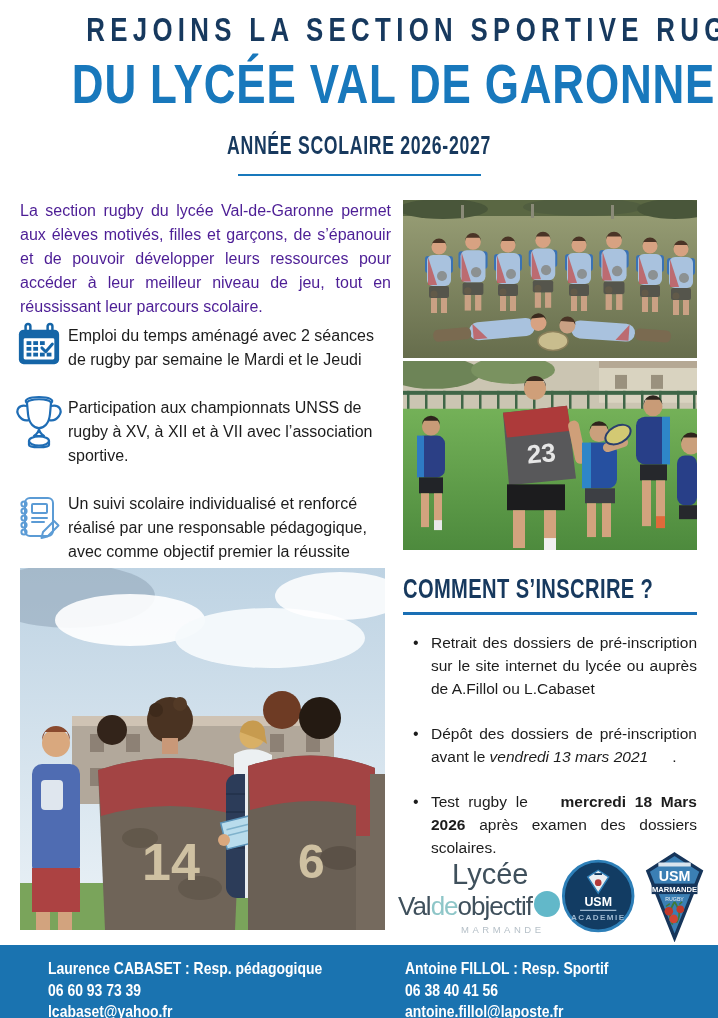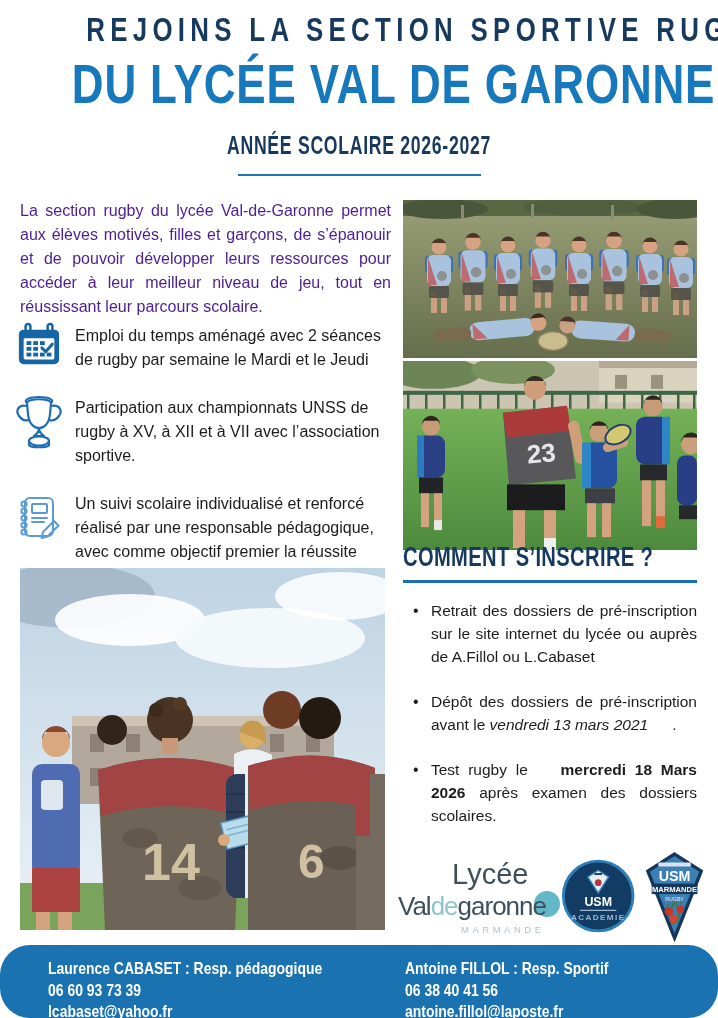--- a/index.html
+++ b/index.html
@@ -15,33 +15,33 @@
          white-space:nowrap; transform:scaleX(.8); }
   .hl3 { position:absolute; top:130px; left:0; width:718px; text-align:center;
          font-size:26px; font-weight:700; color:#17395e; letter-spacing:1px;
          white-space:nowrap; transform:scaleX(.68); }
   .hdivider { position:absolute; top:174px; left:238px; width:243px; height:2px; background:#1878bc; }
 
   
   .intro { position:absolute; left:20px; top:199px; width:371px;
            font-size:16px; line-height:24px; color:#4c1d95; text-align:justify; }
   .features { position:absolute; left:12px; top:322px; width:380px; }
-  .feature { display:flex; align-items:flex-start; gap:9px; }
+  .feature { display:flex; align-items:flex-start; gap:2px; }
   .feature + .feature { margin-top:22px; }
   .ficon { flex:0 0 54px; display:flex; justify-content:center; }
   .ftext { font-size:16px; line-height:24px; color:#1c1c1c; padding-top:2px; }
 
   
   .photo { position:absolute; display:block; }
   .photo1 { left:403px; top:200px; width:294px; height:158px; }
   .photo2 { left:403px; top:361px; width:294px; height:189px; }
   .photo3 { left:20px;  top:568px; width:365px; height:362px; }
 
   
-  .inscription { position:absolute; left:403px; top:541px; width:294px; }
+  .inscription { position:absolute; left:403px; top:573px; width:294px; }
   .ins-title { font-size:28px; font-weight:700; color:#17395e; letter-spacing:.5px;
                white-space:nowrap; transform:scaleX(.72); transform-origin:left; }
   .ins-underline { margin-top:7px; width:294px; height:3px; background:#1a6fb5; }
   .ins-list { margin-top:16px; list-style:none; }
   .ins-list li { position:relative; padding-left:28px; font-size:15.5px; line-height:23px;
                  color:#1c1c1c; text-align:justify; margin-bottom:22px; }
   .ins-list li::before { content:"•"; position:absolute; left:10px; top:0; font-size:16px; color:#1c1c1c; }
   .ital { font-style:italic; }
   .bold { font-weight:700;margin-left:24px; }
 
@@ -54,21 +54,21 @@
   .lycee-l2 .val { color:#3f505c; }
   .lycee-l2 .de  { color:#8ec6c8; }
   .lycee-l2 .gar { color:#3f505c; position:relative; }
   .gcircle { position:absolute; width:26px; height:26px; border-radius:50%;
              background:#62b8c9; left:136px; top:33px; z-index:0; }
   .lycee-city { font-size:9.5px; letter-spacing:3.5px; color:#b6c0c8; text-align:right;
                 padding-right:8px; margin-top:2px; }
   .badge { margin-left:9px; }
 
   
-  .footer { position:absolute; left:0; top:945px; width:718px; height:73px; background:#1a73b0;border-radius:30px; }
+  .footer { position:absolute; left:0; top:945px; width:718px; height:73px; background:#1a73b0; }
   .fcol { position:absolute; top:13px; color:#fff; font-size:17px; font-weight:700;
           line-height:21.5px; transform:scaleX(.82); transform-origin:left; white-space:nowrap; }
   .fcol-left { left:48px; }
   .fcol-right { left:405px; }
 </style>
 </head>
 <body>
 
 <div class="page">
 
@@ -368,21 +368,21 @@
       <li>
         <span>Test rugby le </span><span class="ital"></span><span class="bold">mercredi 18 Mars 2026</span><span> après examen des dossiers scolaires.</span>
       </li>
     </ul>
   </div>
 
   <div class="logos">
     <div class="lycee">
       <span class="gcircle"></span>
       <div class="lycee-l1">Lycée</div>
-      <div class="lycee-l2"><span class="val">Val</span><span class="de">de</span><span class="gar">garonne</span></div>
+      <div class="lycee-l2"><span class="val">Val</span><span class="de">de</span><span class="gar">objectif</span></div>
       <div class="lycee-city">MARMANDE</div>
     </div>
     <svg class="badge" width="78" height="78" viewBox="0 0 78 78">
       <circle cx="39" cy="39" r="36.5" fill="#123c63" stroke="#2d7fb8" stroke-width="3"></circle>
       <polygon points="39,12 50,19 39,36 28,19" fill="#e9eef2" stroke="#2d7fb8" stroke-width="1.5"></polygon>
       <circle cx="39" cy="25" r="3.5" fill="#b33a3a"></circle>
       <path d="M35 16 h8" stroke="#123c63" stroke-width="2"></path>
       <text x="39" y="50" font-size="13" font-weight="bold" fill="#ffffff" text-anchor="middle">USM</text>
       <path d="M20 54 h38" stroke="#9db8d0" stroke-width="1.2"></path>
       <text x="39" y="64" font-size="8.5" font-weight="bold" fill="#9db8d0" letter-spacing="1.5" text-anchor="middle">ACADEMIE</text>

